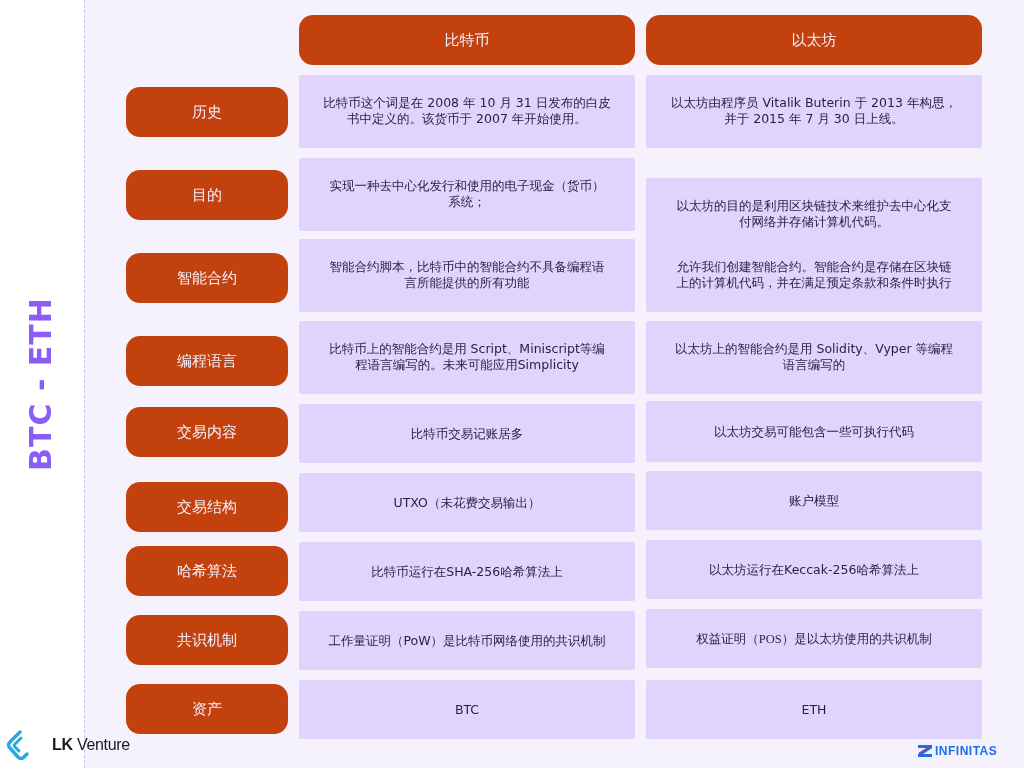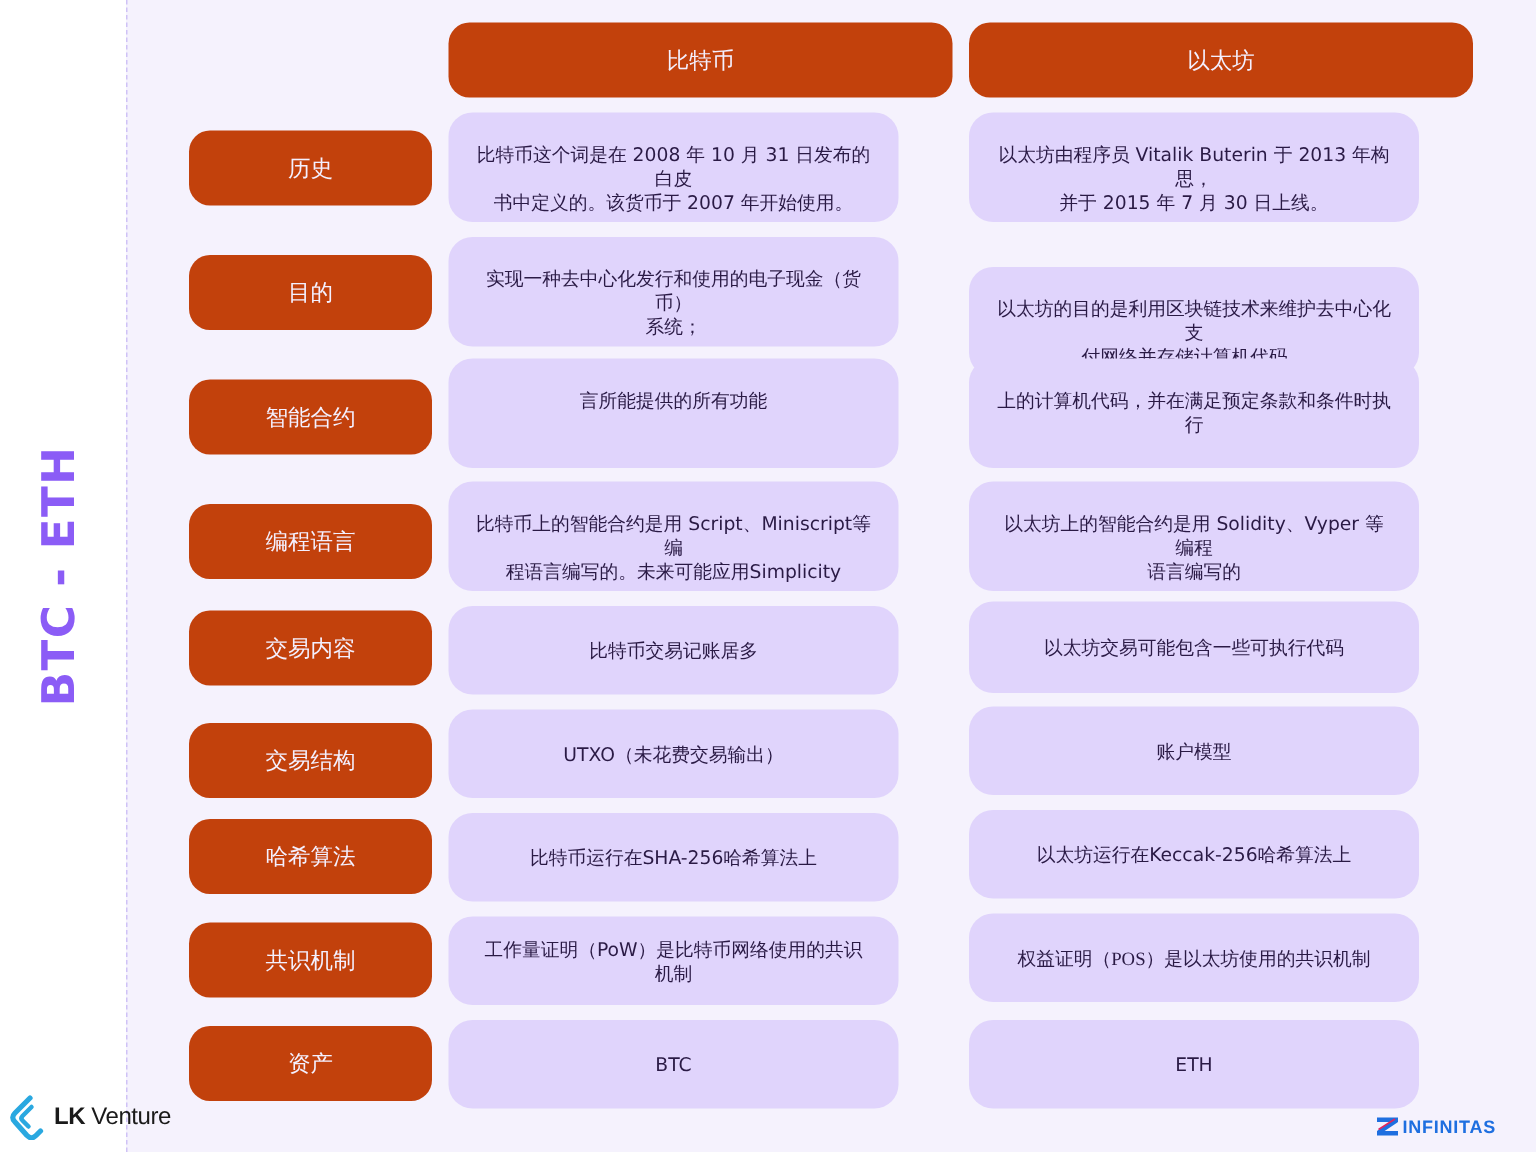--- a/index.html
+++ b/index.html
@@ -38,36 +38,36 @@
     display: flex; align-items: center; justify-content: center;
     font-size: 15px;
   }
   .col-header { top: 15px; height: 50px; width: 336px; font-size: 15px; }
   .col-header.btc { left: 299px; }
   .col-header.eth { left: 646px; }
   .row-label { left: 126px; width: 162px; height: 50px; font-size: 15px; }
   .cell {
     position: absolute;
     background: #e0d4fc;
-    border-radius: 16px;
-    width: 300px;
+    border-radius: 2px;
+    width: 336px;
     display: flex; align-items: flex-start; justify-content: center;
     text-align: center;
     font-size: 12.5px;
     line-height: 16px;
     color: #2a1a45;
     padding: 20px 18px 0 18px;
   }
   .cell.single { align-items: center; padding-top: 0; }
   .cell.btc { left: 299px; }
   .cell.eth { left: 646px; }
   .cell span { display: block; }
   .lk-logo {
     position: absolute; left: 6px; top: 730px;
-    display: flex; align-items: center; gap: 6px;
+    display: flex; align-items: center; gap: 22px;
   }
   .lk-text {
     font-family: "Liberation Sans", sans-serif;
     font-size: 16px; color: #1a1a1a; letter-spacing: -0.3px;
   }
   .lk-text b { font-weight: bold; }
   .infinitas-logo {
     position: absolute; left: 917px; top: 743px;
     display: flex; align-items: center; gap: 2px;
   }
@@ -111,25 +111,27 @@
 <div class="cell eth" style="top:158px;height:73px;margin-top:20px;">
   <div>
       <span>以太坊的目的是利用区块链技术来维护去中心化支</span>
       <span>付网络并存储计算机代码。</span>
     </div>
 </div>
 
 <div class="pill-dark row-label" style="top:253px;">智能合约</div>
 <div class="cell btc" style="top:239px;height:73px;">
   <div>
+      <span>智能合约脚本，比特币中的智能合约不具备编程语</span>
       <span>言所能提供的所有功能</span>
     </div>
 </div>
 <div class="cell eth" style="top:239px;height:73px;">
   <div>
+      <span>允许我们创建智能合约。智能合约是存储在区块链</span>
       <span>上的计算机代码，并在满足预定条款和条件时执行</span>
     </div>
 </div>
 
 <div class="pill-dark row-label" style="top:336px;">编程语言</div>
 <div class="cell btc" style="top:321px;height:73px;">
   <div>
       <span>比特币上的智能合约是用 Script、Miniscript等编</span>
       <span>程语言编写的。未来可能应用Simplicity</span>
     </div>

